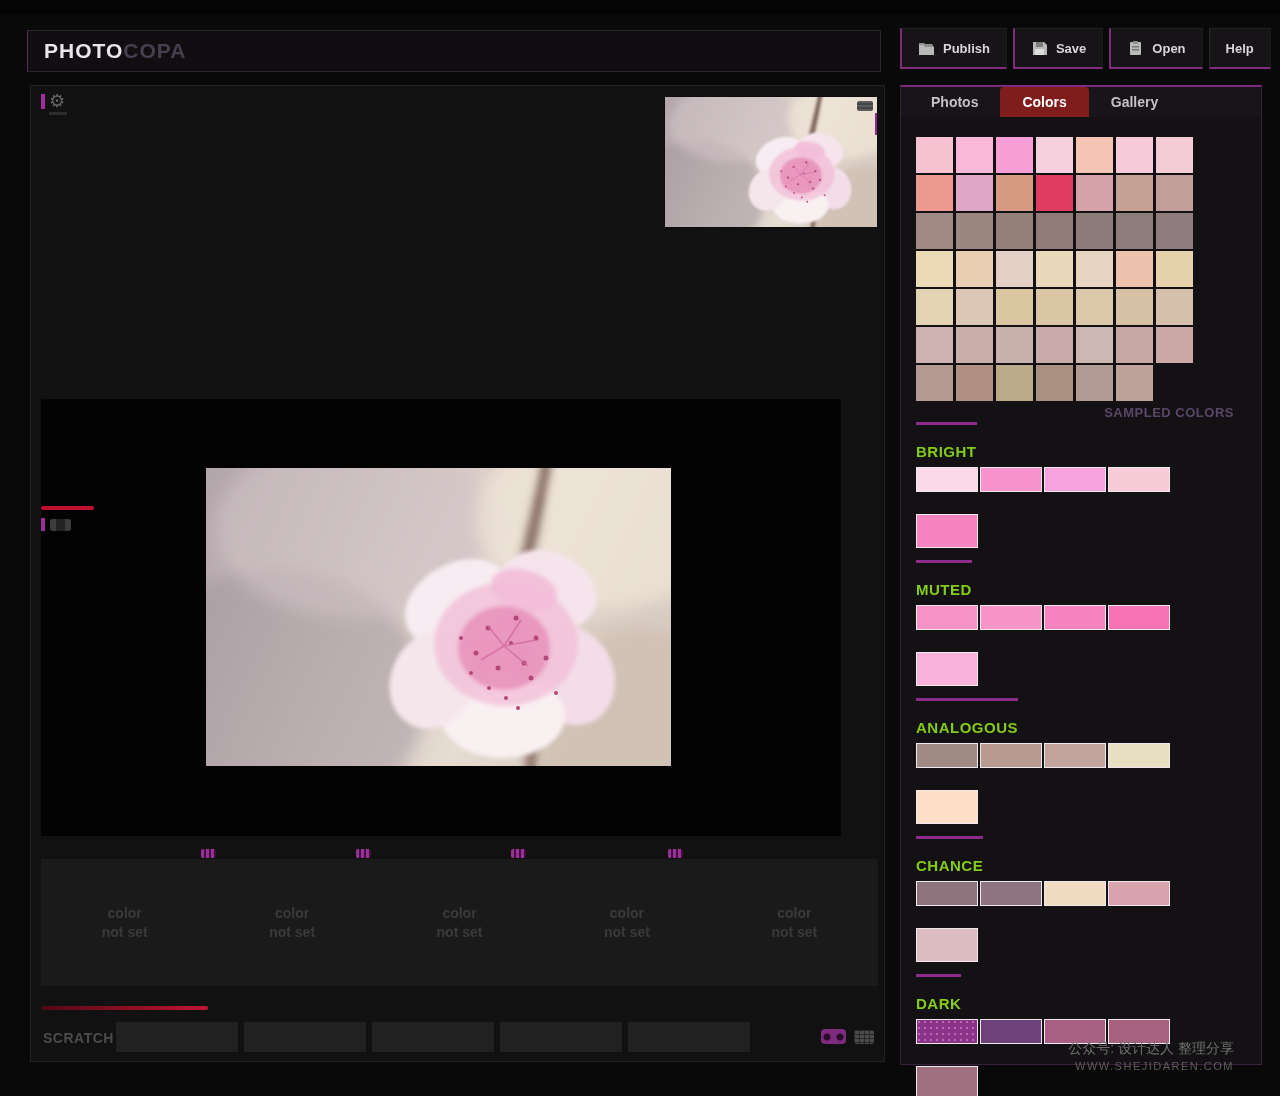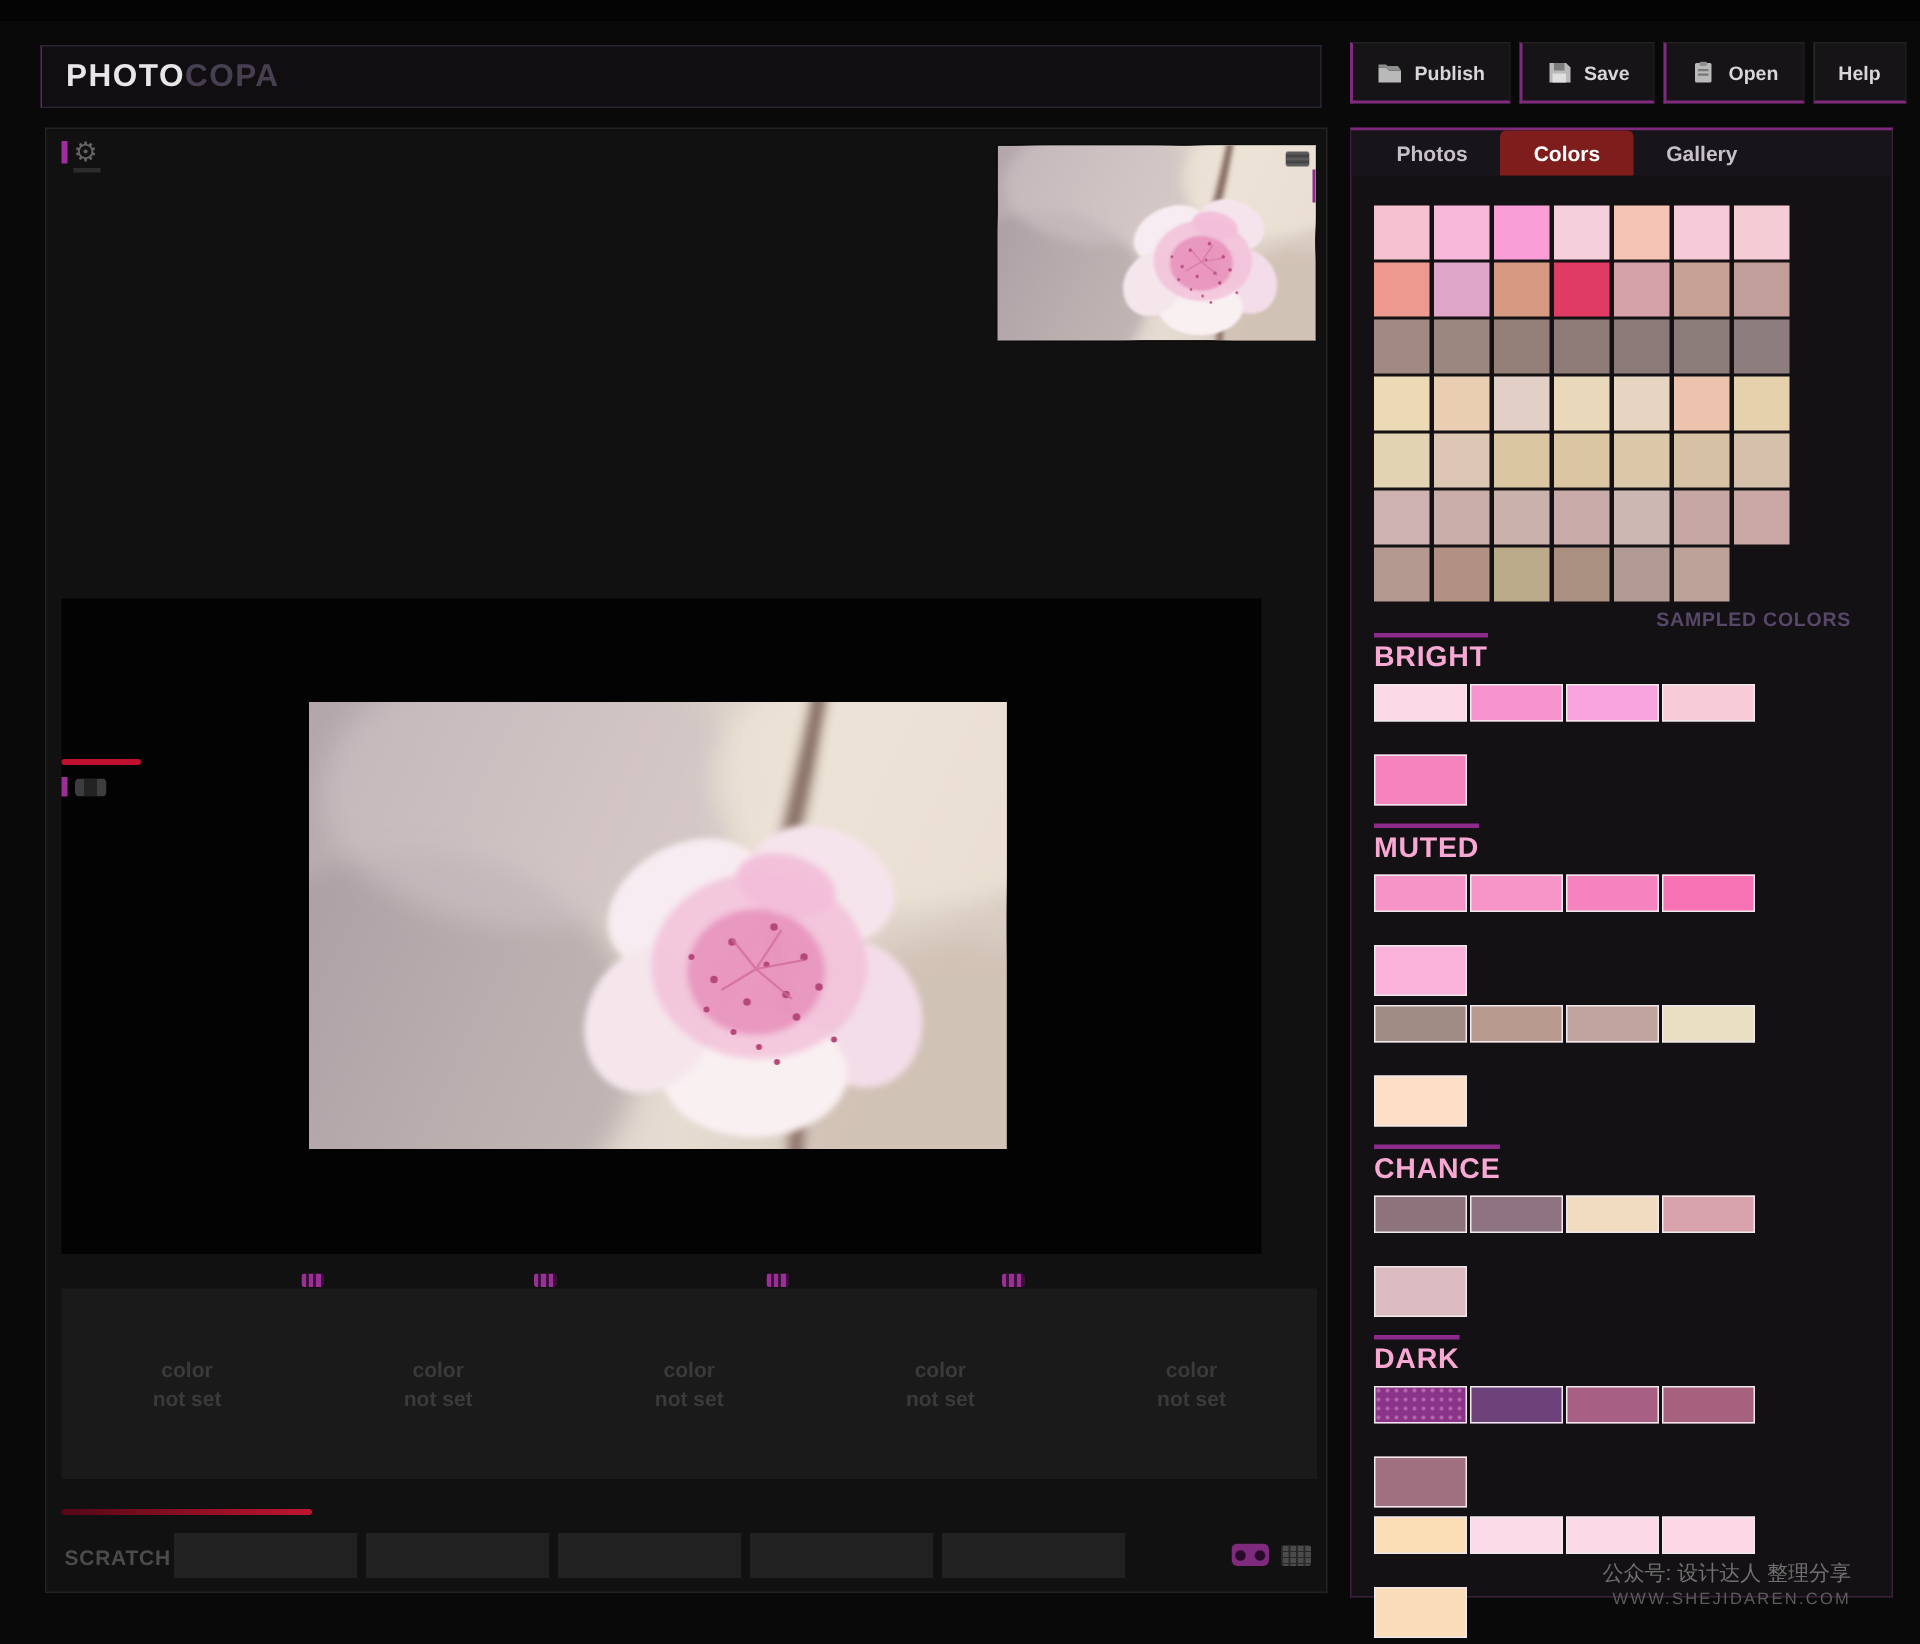--- a/index.html
+++ b/index.html
@@ -69,22 +69,22 @@
   .tab.active{background:#7f1d1d;color:#ffffff;border-radius:4px 4px 0 0;}
 
   .grid{display:flex;gap:3px;margin:20px 0 0 15px;}
   .grid-col{display:flex;flex-direction:column;gap:2px;}
   .grid-cell{width:37px;height:36px;cursor:pointer;}
 
   .sampled-label{margin:4px 0 0 15px;width:318px;text-align:right;color:#574768;
     font-size:13px;font-weight:bold;letter-spacing:.5px;}
 
   .sections{margin-left:15px;width:318px;}
-  .section-label{display:inline-block;margin-top:12px;color:#f9a8d4;font-size:19px;font-weight:bold;
-    letter-spacing:.5px;border-top:3px solid #8d2b8d;padding-top:3px;}
+  .section-label{display:inline-block;margin-top:12px;color:#84cc16;font-size:15px;font-weight:bold;
+    letter-spacing:.5px;border-top:3px solid #8d2b8d;padding-top:18px;}
   .section-label.first{margin-top:2px;}
   .swatch-row{display:flex;gap:2px;margin-top:6px;}
   .swatch-row .sw{width:60px;height:23px;border:1px solid #efe8ec;cursor:pointer;}
   .single-sw{margin-top:22px;width:60px;height:32px;border:1px solid #efe8ec;cursor:pointer;}
   .sw.dots{background-image:radial-gradient(circle 1px at 2px 2px,#b76ab2 1px,transparent 1.5px);background-size:6px 6px;}
 
   
   .watermark{position:absolute;right:46px;top:1040px;text-align:right;margin-left:44px;}
   .wm1{color:#707070;font-size:14px;}
   .wm2{color:#5c5c5c;font-size:11px;letter-spacing:1.5px;margin-top:2px;}
@@ -395,20 +395,21 @@
 
       <div><span class="section-label">MUTED</span></div>
       <div class="swatch-row">
           <div class="sw" style="background-color: rgb(247, 148, 199);"></div>
           <div class="sw" style="background-color: rgb(247, 149, 200);"></div>
           <div class="sw" style="background-color: rgb(245, 131, 192);"></div>
           <div class="sw" style="background-color: rgb(248, 115, 181);"></div>
         </div>
       <div class="single-sw" style="background-color: rgb(249, 179, 218);"></div>
 
+      <div><span class="section-label">ANALOGOUS</span></div>
       <div class="swatch-row">
           <div class="sw" style="background-color: rgb(161, 139, 133);"></div>
           <div class="sw" style="background-color: rgb(184, 154, 142);"></div>
           <div class="sw" style="background-color: rgb(194, 164, 158);"></div>
           <div class="sw" style="background-color: rgb(233, 223, 194);"></div>
         </div>
       <div class="single-sw" style="background-color: rgb(252, 223, 198);"></div>
 
       <div><span class="section-label">CHANCE</span></div>
       <div class="swatch-row">

